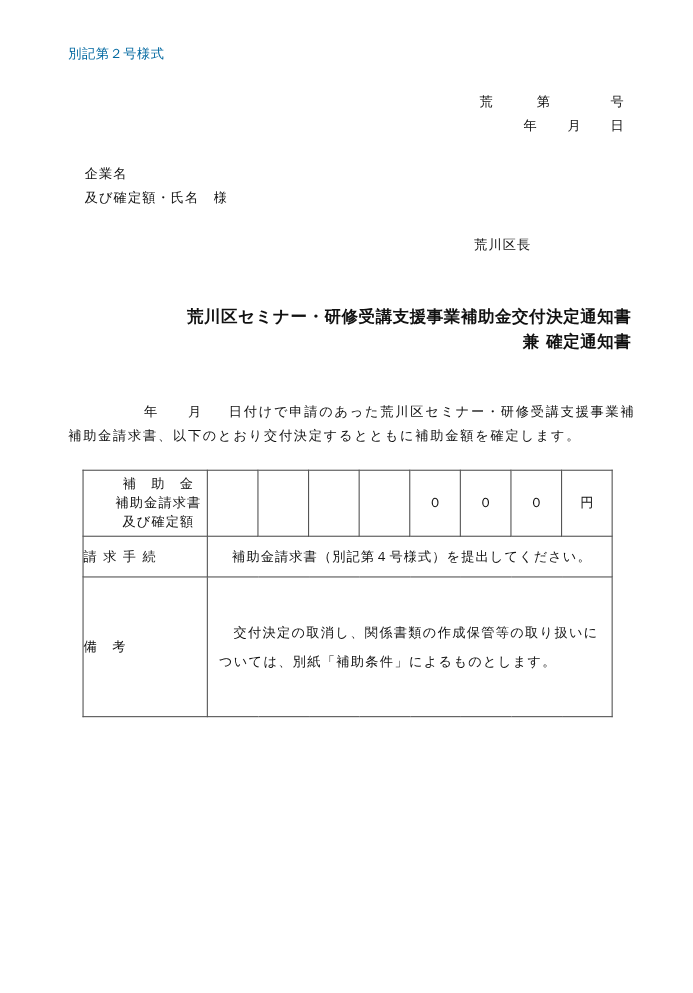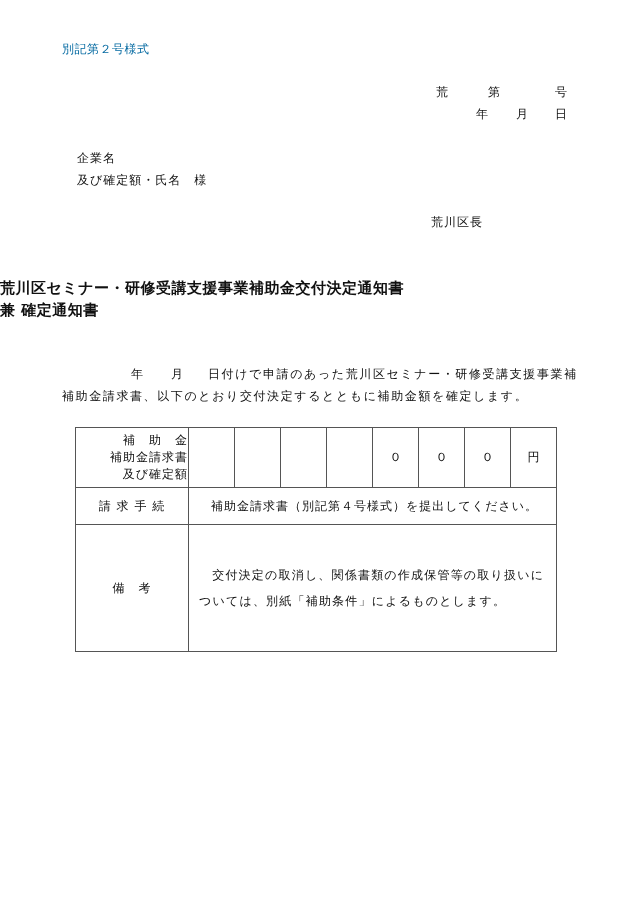--- a/index.html
+++ b/index.html
@@ -6,28 +6,28 @@
   body {
     width: 630px; height: 903px; background: #ffffff; position: relative;
     font-family: "DejaVu Sans", sans-serif; color: #111; overflow: hidden;
   }
   .abs { position: absolute; white-space: nowrap; }
   .form-no { left: 62px; top: 41px; font-size: 12px; font-family: "DejaVu Serif", serif; color: #0369a1; letter-spacing: 0.5px; }
   .ref-line { top: 84px; font-size: 12px; }
   .date-line { top: 106px; font-size: 12px; }
   .addr { left: 77px; font-size: 12px; letter-spacing: 1px; }
   .sender { left: 403px; top: 214px; font-size: 12px; letter-spacing: 1px; margin-left: 28px; }
-  .title { left: 0; width: 574px; text-align: left; font-size: 15px; font-weight: bold; letter-spacing: 0.5px; }
+  .title { left: 0; width: 574px; text-align: right; font-size: 15px; font-weight: bold; letter-spacing: 0.5px; }
   .body-text { left: 62px; font-size: 12px; letter-spacing: 1.6px; }
   table.grid {
     position: absolute; left: 75px; top: 427px; width: 481px;
     border-collapse: collapse; table-layout: fixed;
   }
   table.grid td { border: 1px solid #555; padding: 0; font-size: 12px; }
-  .lbl { text-align: center; letter-spacing: 1px; }
+  .lbl { letter-spacing: 1px; }
   .amt-cell { text-align: center; font-size: 13px; }
   .notes { padding-left: 10px !important; line-height: 26px; letter-spacing: 1.2px; }
 </style>
 </head>
 <body>
 
 <div class="abs form-no">別記第２号様式</div>
 
 <div class="abs ref-line" style="left:436px">荒</div>
 <div class="abs ref-line" style="left:488px">第</div>
@@ -57,21 +57,21 @@
       <col style="width:46px">
       <col style="width:46px">
       <col style="width:46px">
     <col style="width:46px">
       <col style="width:46px">
       <col style="width:46px">
       <col style="width:46px">
   </colgroup>
   <tbody>
       <tr style="height:60px">
-    <td class="lbl" style="line-height:17px; text-align:right; padding-left:24px">
+    <td class="lbl" style="line-height:17px; text-align:center; padding-left:24px">
       <div>補　助　金</div>
       <div>補助金請求書</div>
       <div>及び確定額</div>
     </td>
     <td class="amt-cell"></td>
     <td class="amt-cell"></td>
     <td class="amt-cell"></td>
     <td class="amt-cell"></td>
     <td class="amt-cell">０</td>
     <td class="amt-cell">０</td>

